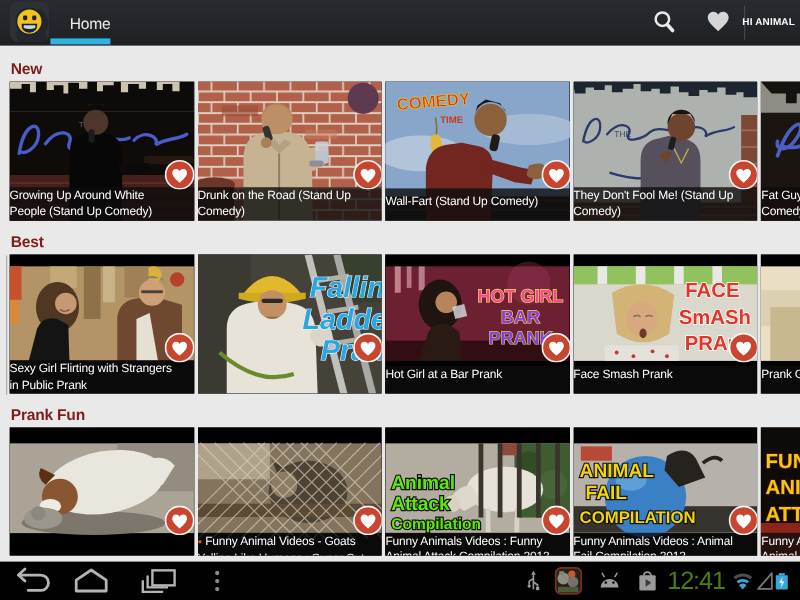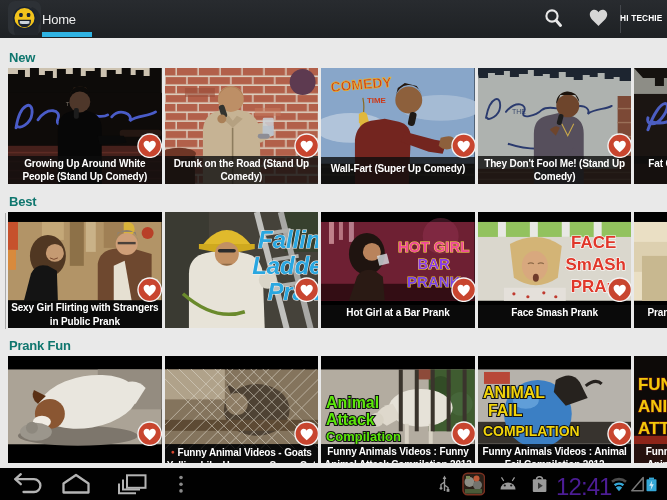--- a/index.html
+++ b/index.html
@@ -1,34 +1,34 @@
 <!DOCTYPE html>
 <html><head><meta charset="utf-8">
 <style>
 *{margin:0;padding:0;box-sizing:border-box}
 html,body{width:667px;height:500px;overflow:hidden}
 body{background:#e9e9e9;font-family:"Liberation Sans",sans-serif;position:relative}
 .abs{position:absolute}
 #bar{position:absolute;left:0;top:0;width:667px;height:38px;background:linear-gradient(#282b2f,#1e2124)}
-#home{position:absolute;left:42px;top:11.5px;width:50px;text-align:left;color:#ededed;font-size:13px;letter-spacing:-.2px}
+#home{position:absolute;left:42px;top:11.5px;width:50px;text-align:right;color:#ededed;font-size:13px;letter-spacing:-.2px}
 #tabline{position:absolute;left:41.5px;top:32px;width:50px;height:5px;background:#2fb3e3}
 #hit{position:absolute;right:4.5px;top:13px;color:#fff;font-size:8.3px;font-weight:700;letter-spacing:.15px}
 #divid{position:absolute;left:620px;top:5px;width:1px;height:28px;background:#44474c}
-.lbl{position:absolute;left:9px;font-size:13px;font-weight:700;color:#0f766e;letter-spacing:-.2px}
+.lbl{position:absolute;left:9px;font-size:13px;font-weight:700;color:#7f1d1d;letter-spacing:-.2px}
 .row{position:absolute;left:0;width:667px;height:116.7px}
 .card{position:absolute;top:0;width:153.6px;height:116.7px;background:#000;overflow:hidden}
 .card svg{position:absolute;left:0;top:0;display:block}
 .x0{left:8px}.x1{left:164.6px}.x2{left:321.2px}.x3{left:477.8px}.x4{left:634.4px}
-.cap{position:absolute;left:0;right:0;bottom:0;background:rgba(12,12,12,.8);color:#fff;font-weight:700;font-size:10px;line-height:13.4px;text-align:center;letter-spacing:-.15px}
+.cap{position:absolute;left:0;right:0;bottom:0;background:rgba(12,12,12,.8);color:#fff;font-weight:400;font-size:10px;line-height:13.4px;letter-spacing:-.15px}
 .c2{height:28.2px;padding-top:.8px}
 .c1{height:23.7px;padding-top:1.6px}
 .c1b{height:27.4px;padding-top:5.2px}
 .hb{position:absolute;right:-1.2px;top:65.3px;width:25.4px;height:25.4px}
 #nav{position:absolute;left:0;top:467.5px;width:667px;height:32.5px;background:#010101}
-#clock{position:absolute;left:556px;top:473px;color:#4c1d95;font-size:24px;letter-spacing:-.9px}
+#clock{position:absolute;left:556px;top:473px;color:#4d7c0f;font-size:21px;letter-spacing:-.9px}
 .nvg{position:absolute;top:467.5px}
 </style></head>
 <body>
 
 <div id="bar"></div>
 <svg class="abs" style="left:8px;top:1px" width="33" height="34" viewBox="0 0 33 34">
  <rect x="0" y="0" width="33" height="34" rx="7" fill="#2d3136"></rect>
  <path d="M7 34 q-4-12 5-15 l15-1 q5 7 3 16 z" fill="#23272c"></path>
  <path d="M24 6 a13 13 0 0 1 4 22 l-3-5 a8 8 0 0 0-3-13 z" fill="#23272c"></path>
  <circle cx="16.5" cy="17" r="10.8" fill="#f2c31c" stroke="#1b2330" stroke-width="1.5"></circle>
@@ -40,21 +40,21 @@
 <div id="home">Home</div>
 <div id="tabline"></div>
 <svg class="abs" style="left:544px;top:8px" width="19" height="20" viewBox="0 0 19 20">
  <circle cx="8" cy="8" r="5.6" fill="none" stroke="#e8e8e8" stroke-width="2.1"></circle>
  <path d="M12.2 12.6 L16.5 17.4" stroke="#e8e8e8" stroke-width="3" stroke-linecap="round"></path>
 </svg>
 <svg class="abs" style="left:589px;top:9px" width="19" height="18" viewBox="0 0 19 18">
  <path d="M9.5 17 C5 12.5 .8 9.5 .8 5.6 C.8 2.8 3 .8 5.5 .8 C7.2 .8 8.8 1.8 9.5 3.3 C10.2 1.8 11.8 .8 13.5 .8 C16 .8 18.2 2.8 18.2 5.6 C18.2 9.5 14 12.5 9.5 17 Z" fill="#d6d6d6"></path>
 </svg>
 <div id="divid"></div>
-<div id="hit">HI TECHIE</div>
+<div id="hit">HI ANIMAL</div>
 
 <div class="lbl" style="top:49.5px">New</div>
 <div class="lbl" style="top:194px">Best</div>
 <div class="lbl" style="top:338px">Prank Fun</div>
 
 <div class="row" id="r1" style="top:67.5px">
  <div class="card x0">
   <svg width="153.6" height="116.7" viewBox="0 0 154 117" preserveAspectRatio="none">
    <rect width="154" height="117" fill="#171210"></rect>
    <rect width="154" height="25" fill="#cdc3b1"></rect>
@@ -137,21 +137,21 @@
    <rect y="96" width="154" height="21" fill="#232019"></rect>
    <rect y="98" width="154" height="2" fill="#3a362c"></rect>
         <rect y="106" width="154" height="2" fill="#3a362c"></rect>
    <path fill="#73251f" d="M34 117 V72 q2-16 16-19 l14-2 14 3 q12 3 12 16 l-2 47 z"></path>
    <path fill="#73251f" d="M84 64 l30 8 12 2 -4 12 -14-2 -28-10 z"></path>
    <circle cx="88" cy="32" r="13.5" fill="#8d603c"></circle>
    <path d="M75 28 a13.5 13.5 0 0 1 26 -2 l-5-8 -12-3 -7 5 z" fill="#26180e"></path>
    <path fill="#8d603c" d="M120 70 q12-4 14 2 l-2 8 q-8 4-14-2 z"></path>
    <rect x="88" y="44" width="7" height="14" rx="3" fill="#1e1a16" transform="rotate(12 91 51)"></rect>
   </svg>
-  <div class="cap c1b">Wall-Fart (Super Up Comedy)</div>
+  <div class="cap c1b">Wall-Fart (Stand Up Comedy)</div>
   <div class="hb">
         <svg width="25.4" height="25.4" viewBox="0 0 26 26">
           <circle cx="13" cy="13" r="12.7" fill="#f4f4f4"></circle>
           <circle cx="13" cy="13" r="11.3" fill="#c8452f"></circle>
           <path d="M13 19.8 C9.2 16.4 6.7 14 6.7 11.3 C6.7 9.4 8.2 8 10 8 C11.3 8 12.4 8.7 13 9.9 C13.6 8.7 14.7 8 16 8 C17.8 8 19.3 9.4 19.3 11.3 C19.3 14 16.8 16.4 13 19.8 Z" fill="#fff"></path>
         </svg>
       </div>
  </div>
  <div class="card x3">
   <svg width="153.6" height="116.7" viewBox="0 0 154 117" preserveAspectRatio="none">

